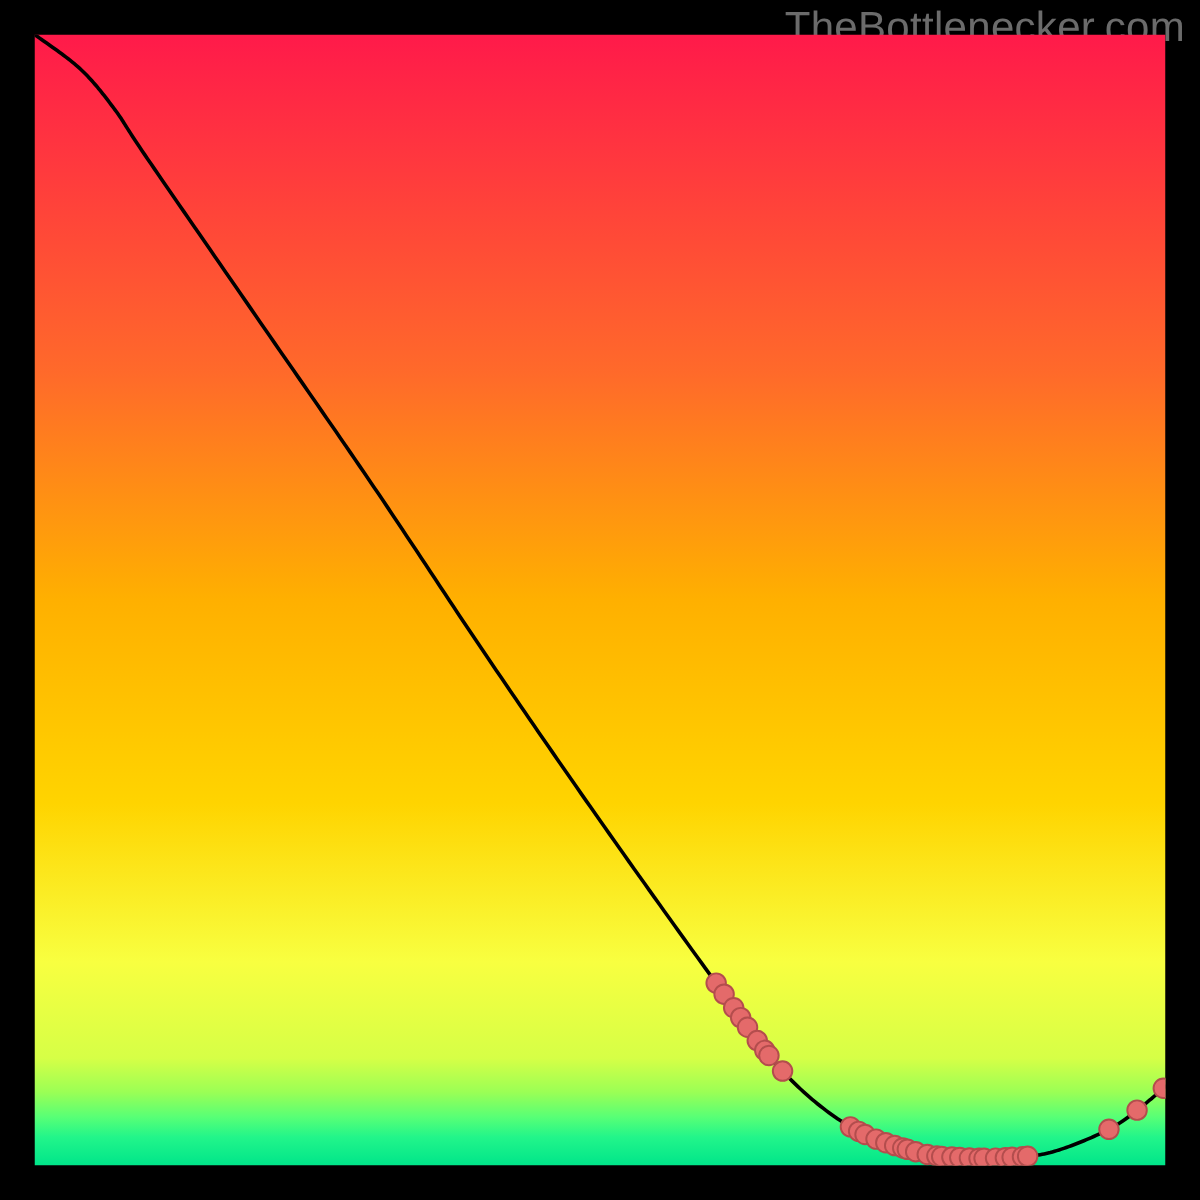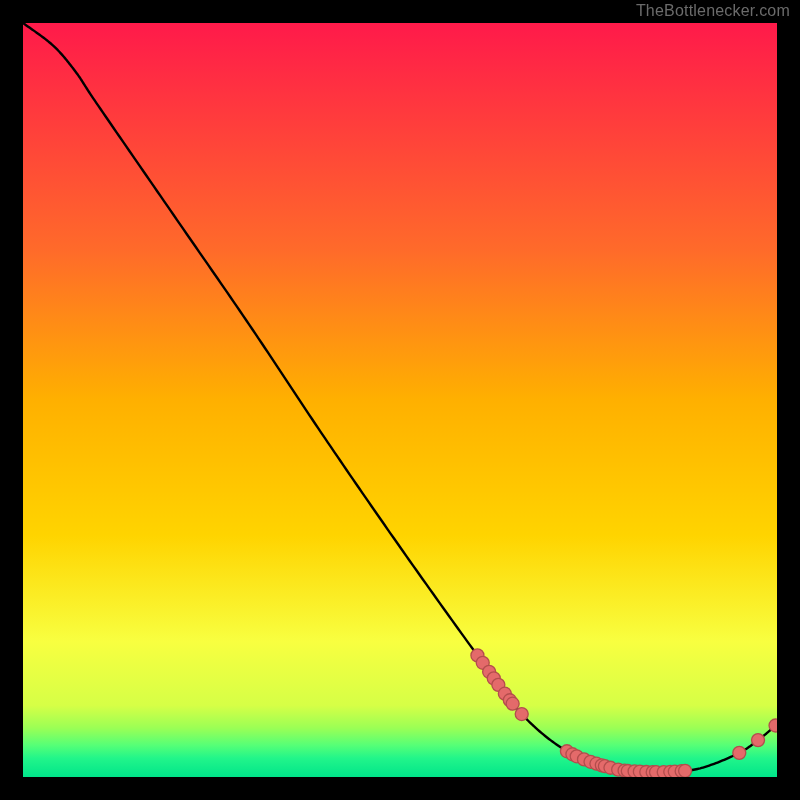--- a/index.html
+++ b/index.html
@@ -15,21 +15,21 @@
     position: relative;
     width: 800px;
     height: 800px;
     background: #000;
   }
   .watermark {
     position: absolute;
     top: 2px;
     right: 10px;
     color: #6b6b6b;
-    font-size: 16px;
+    font-size: 28px;
     letter-spacing: 0.2px;
     font-weight: 400;
     user-select: none;
   }
   .plot {
     position: absolute;
     left: 23px;
     top: 23px;
     width: 754px;
     height: 754px;

